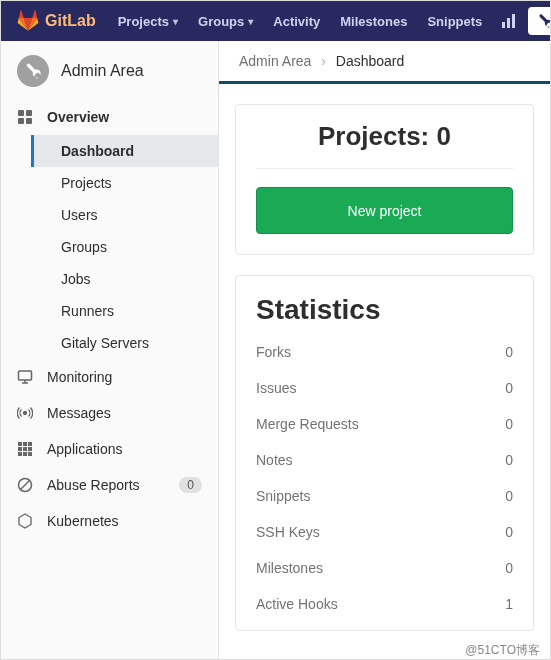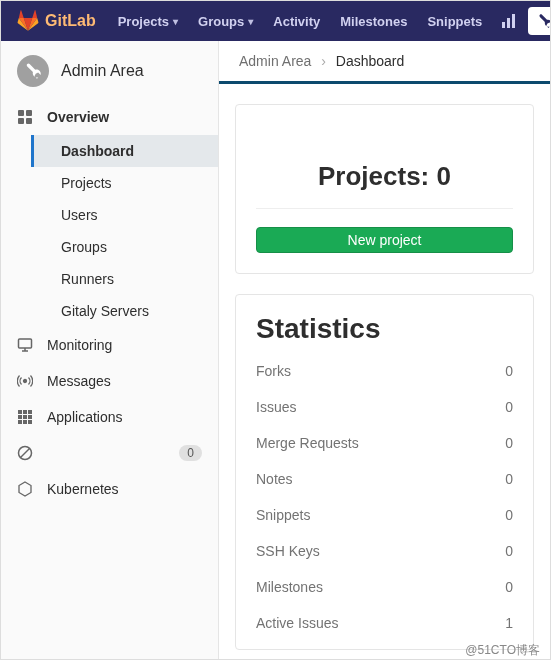--- a/index.html
+++ b/index.html
@@ -33,22 +33,22 @@
   .side-sub .side-item.active::before { content:""; position:absolute; left:0; top:0; bottom:0; width:3px; background:#1f75cb; }
   .badge-count { background:#e0e0e0; color:#555; border-radius:10px; font-size:12px; padding:1px 8px; margin-left:auto; }
   
   
   .main { flex:1; background:#fff; display:flex; flex-direction:column; overflow-y:auto;}
   .breadcrumb { padding: 12px 20px; font-size:14px; color:#707070; border-bottom: 3px solid #0c4a6e;}
   .breadcrumb .bc-link { color:#707070; cursor:pointer; }
   .breadcrumb .bc-sep { margin: 0 6px; color:#aaa; }
   .breadcrumb .bc-current { color:#2e2e2e; }
   .card { margin: 20px 16px 0 16px; padding: 16px 20px 20px 20px; border:1px solid #e5e5e5; border-radius:4px;}
-  .card-title { font-size: 26px; font-weight:600; text-align:center; color:#2e2e2e; padding-bottom: 16px; border-bottom: 1px solid #eee; margin-top: 40px;}
-  .btn-primary { margin-top: 18px; width:100%; background:#1aaa55; color:#fff; border:1px solid #168f48; border-radius:4px; height:26px; font-size:14px; font-weight:500; cursor:pointer; display:flex; align-items:center; justify-content:center;}
+  .card-title { font-size: 26px; font-weight:600; text-align:center; color:#2e2e2e; padding-bottom: 16px; border-bottom: 1px solid #eee;}
+  .btn-primary { margin-top: 18px; width:100%; background:#1aaa55; color:#fff; border:1px solid #168f48; border-radius:4px; height:47px; font-size:14px; font-weight:500; cursor:pointer; display:flex; align-items:center; justify-content:center;}
   .stats-card { margin: 20px 16px 0 16px; padding: 18px 20px 8px 20px; border:1px solid #e5e5e5; border-radius:4px;}
   .stats-title { font-size:28px; font-weight:700; margin-bottom: 8px;}
   .stat-row { display:flex; justify-content:space-between; padding: 10px 0; font-size:14px; color:#737373;}
   .watermark { position:absolute; bottom:0; right:10px; font-size:12px; color:#888; pointer-events:none;}
   .app-root { position: relative; width: 551px; height: 660px; overflow:hidden; border:1px solid #ddd; }
 </style>
 </head>
 <body>
 
 <div class="app-root">
@@ -134,20 +134,23 @@
       <div class="side-item">
             <span>Projects</span>
           </div>
       <div class="side-item">
             <span>Users</span>
           </div>
       <div class="side-item">
             <span>Groups</span>
           </div>
       <div class="side-item">
+            <span>Jobs</span>
+          </div>
+      <div class="side-item">
             <span>Runners</span>
           </div>
       <div class="side-item">
             <span>Gitaly Servers</span>
           </div>
     </div>
 
     <div class="side-item">
       <span class="lead-icon">
             <svg width="16" height="16" viewBox="0 0 16 16" fill="none" stroke="currentColor" stroke-width="1.5">
@@ -183,20 +186,21 @@
           </span>
       <span>Applications</span>
     </div>
     <div class="side-item">
       <span class="lead-icon">
             <svg width="16" height="16" viewBox="0 0 16 16" fill="none" stroke="currentColor" stroke-width="1.5">
               <circle cx="8" cy="8" r="6.5"></circle>
               <line x1="3.5" y1="12.5" x2="12.5" y2="3.5"></line>
             </svg>
           </span>
+      <span>Abuse Reports</span>
       <span class="badge-count">0</span>
     </div>
     <div class="side-item">
       <span class="lead-icon">
             <svg width="16" height="16" viewBox="0 0 16 16" fill="none" stroke="currentColor" stroke-width="1.3">
               <polygon points="8,1 14,4.5 14,11.5 8,15 2,11.5 2,4.5"></polygon>
             </svg>
           </span>
       <span>Kubernetes</span>
     </div>
@@ -238,21 +242,21 @@
           </div>
       <div class="stat-row">
             <span>SSH Keys</span>
             <span>0</span>
           </div>
       <div class="stat-row">
             <span>Milestones</span>
             <span>0</span>
           </div>
       <div class="stat-row">
-            <span>Active Issues</span>
+            <span>Active Hooks</span>
             <span>1</span>
           </div>
     </div>
   </div>
 
 </div>
 
 <div class="watermark">@51CTO博客</div>
 </div>
 

